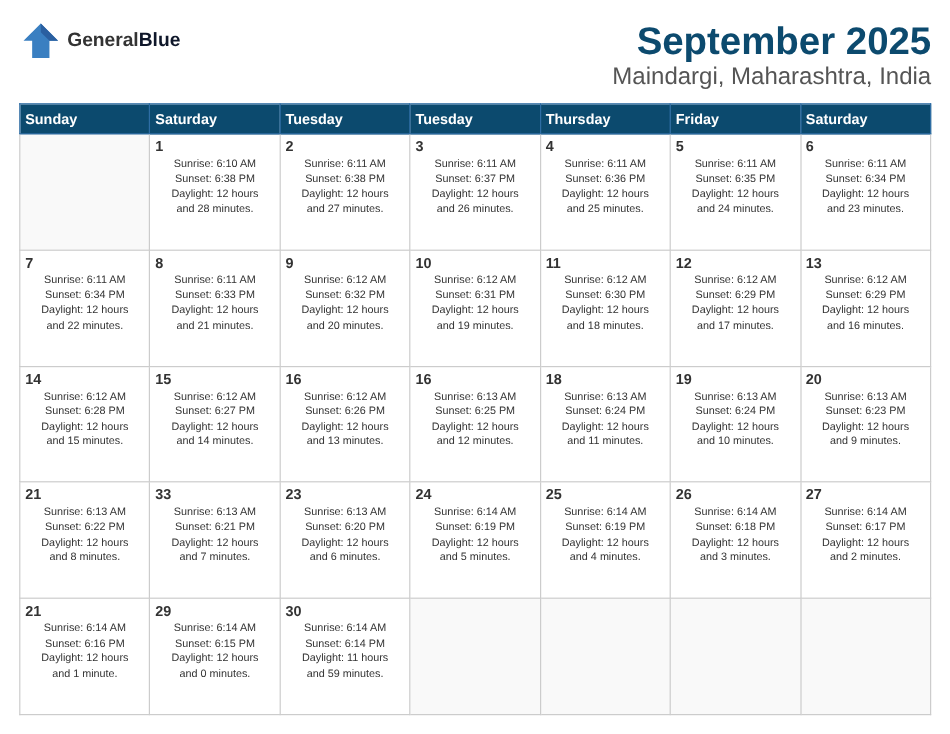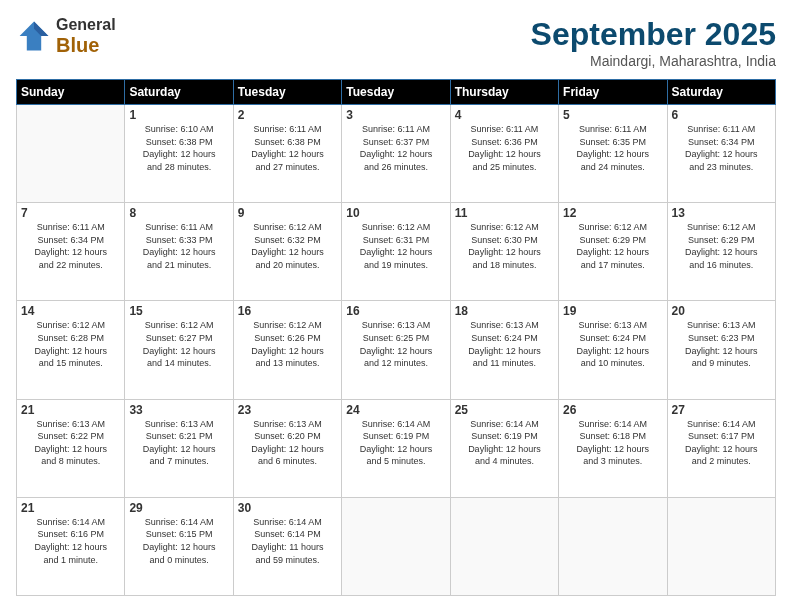--- a/index.html
+++ b/index.html
@@ -23,58 +23,58 @@
       align-items: flex-start;
       margin-bottom: 10px;
     }
     .logo {
       display: flex;
       align-items: center;
       gap: 4px;
     }
     .logo-text {
       display: flex;
-      flex-direction: column;
+      flex-direction: row;
       line-height: 1.1;
     }
     .logo-general {
       font-size: 16px;
       font-weight: bold;
       color: #333;
     }
     .logo-blue {
-      font-size: 20px;
-      font-weight: bold;
-      color: #a16207;
+      font-size: 16px;
+      font-weight: bold;
+      color: #0f172a;
     }
     .logo-icon {
       width: 36px;
       height: 36px;
     }
     .title-block {
       text-align: right;
     }
     .month-title {
       font-size: 32px;
       font-weight: bold;
       color: #0c4a6e;
     }
     .subtitle {
-      font-size: 14px;
+      font-size: 20px;
       color: #555;
     }
     .calendar {
       flex: 1;
       border: 1px solid #ccc;
       border-collapse: collapse;
       width: 100%;
       table-layout: fixed;
     }
     .calendar th {
-      background-color: #000000;
+      background-color: #0c4a6e;
       color: white;
       font-size: 12px;
       font-weight: bold;
       padding: 5px 4px;
       text-align: left;
       border: 1px solid #2e6da4;
     }
     .calendar td {
       border: 1px solid #ccc;
       vertical-align: top;

